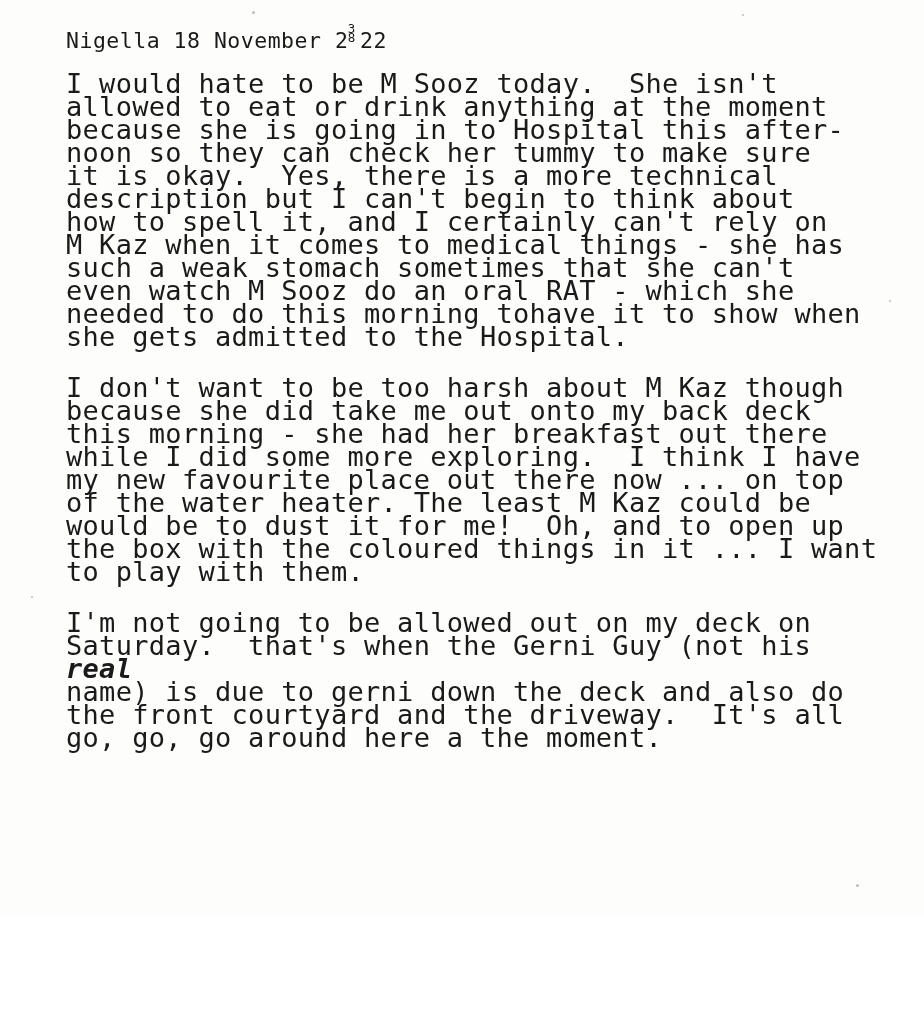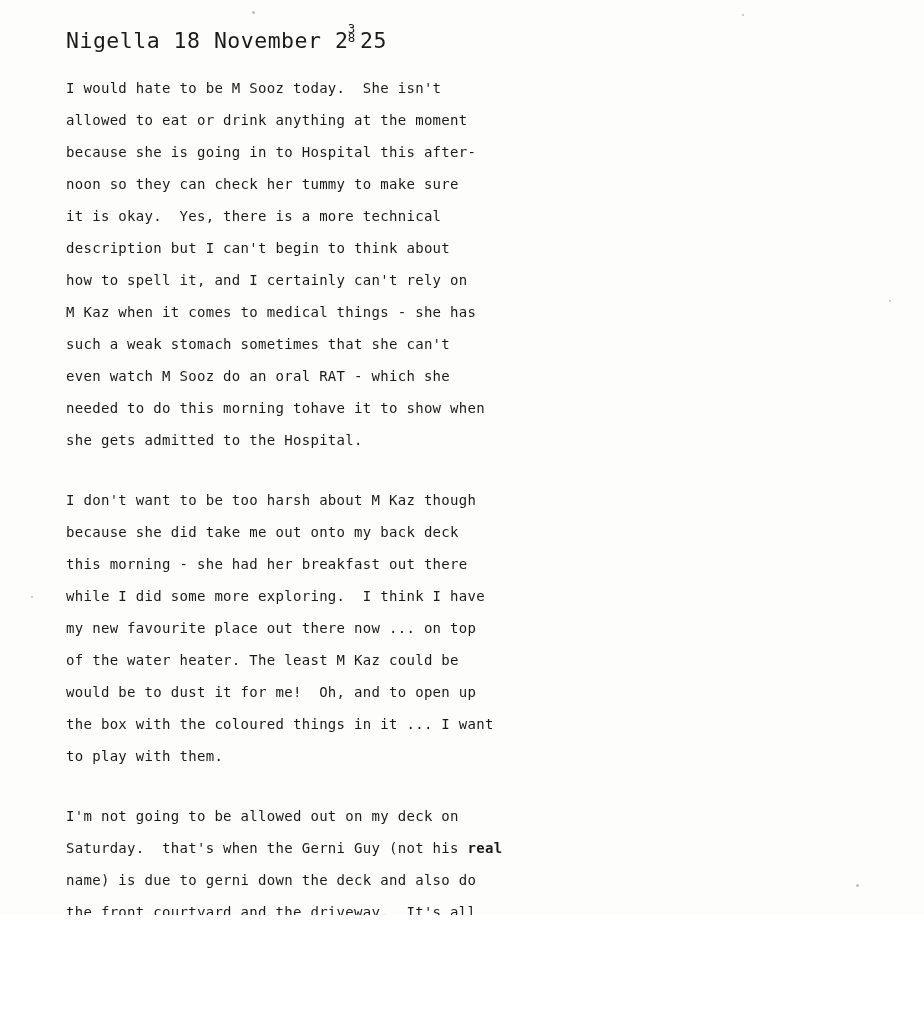--- a/index.html
+++ b/index.html
@@ -49,31 +49,32 @@
     line-height: 1;
   }
   .heading .frac .den {
     position: absolute;
     top: 0.42em;
     left: 0.02em;
     font-size: 0.58em;
     line-height: 1;
   }
   .para {
-    font-size: 14px;
-    line-height: 32px;
+    font-size: 27px;
+    line-height: 23px;
     letter-spacing: 0.3px;
     white-space: pre-wrap;
     margin: 7px 0 28px 0;
   }
   .para:last-child {
     margin-bottom: 0;
   }
   .bold-word {
     font-weight: bold;
+    font-style: italic;
   }
   .speck {
     position: absolute;
     background: #bdbdbd;
     border-radius: 50%;
   }
   .s1 { left: 252px; top: 11px;  width: 3px; height: 3px; }
   .s2 { left: 742px; top: 14px;  width: 2px; height: 2px; }
   .s3 { left: 889px; top: 300px; width: 2px; height: 2px; }
   .s4 { left: 856px; top: 884px; width: 3px; height: 3px; }
@@ -85,21 +86,21 @@
 <div class="page">
 
   <div class="speck s1"></div>
   <div class="speck s2"></div>
   <div class="speck s3"></div>
   <div class="speck s4"></div>
   <div class="speck s5"></div>
 
   <div class="typed">
 
-    <div class="heading"><span>Nigella 18 November 2</span><span class="frac"><span class="num">3</span><span class="den">8</span></span><span>25</span></div>
+    <div class="heading"><span>Nigella 18 November 2</span><span class="frac"><span class="num">3</span><span class="den">8</span></span><span>22</span></div>
 
     <p class="para">I would hate to be M Sooz today.  She isn't
 allowed to eat or drink anything at the moment
 because she is going in to Hospital this after-
 noon so they can check her tummy to make sure
 it is okay.  Yes, there is a more technical
 description but I can't begin to think about
 how to spell it, and I certainly can't rely on
 M Kaz when it comes to medical things - she has
 such a weak stomach sometimes that she can't

